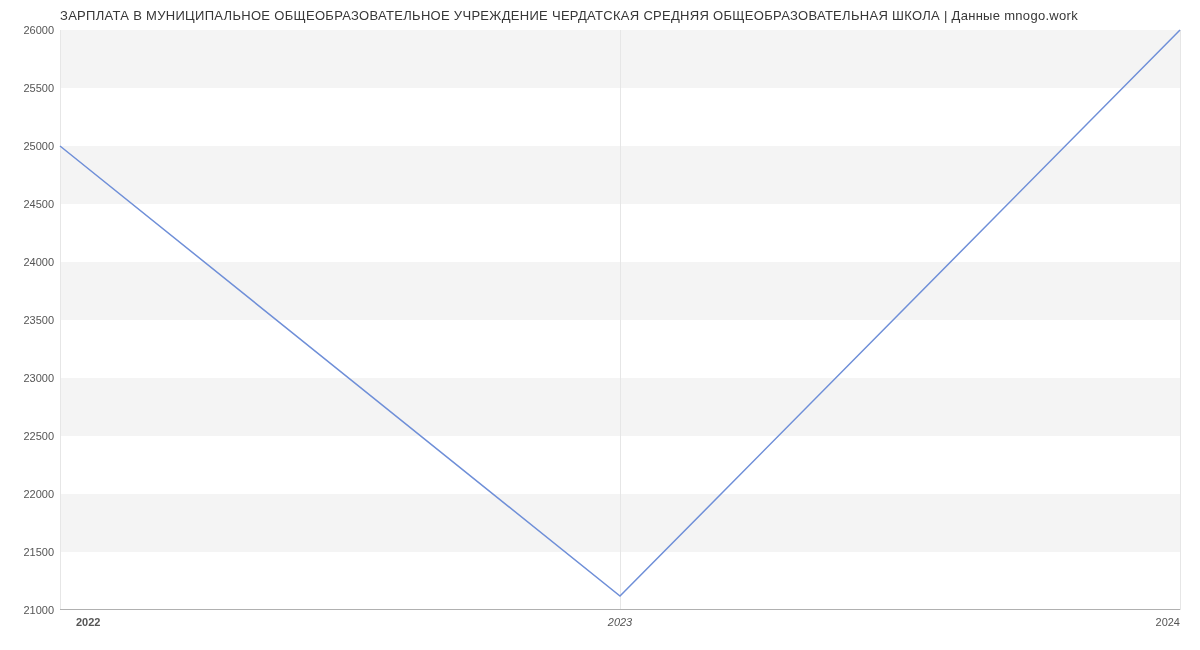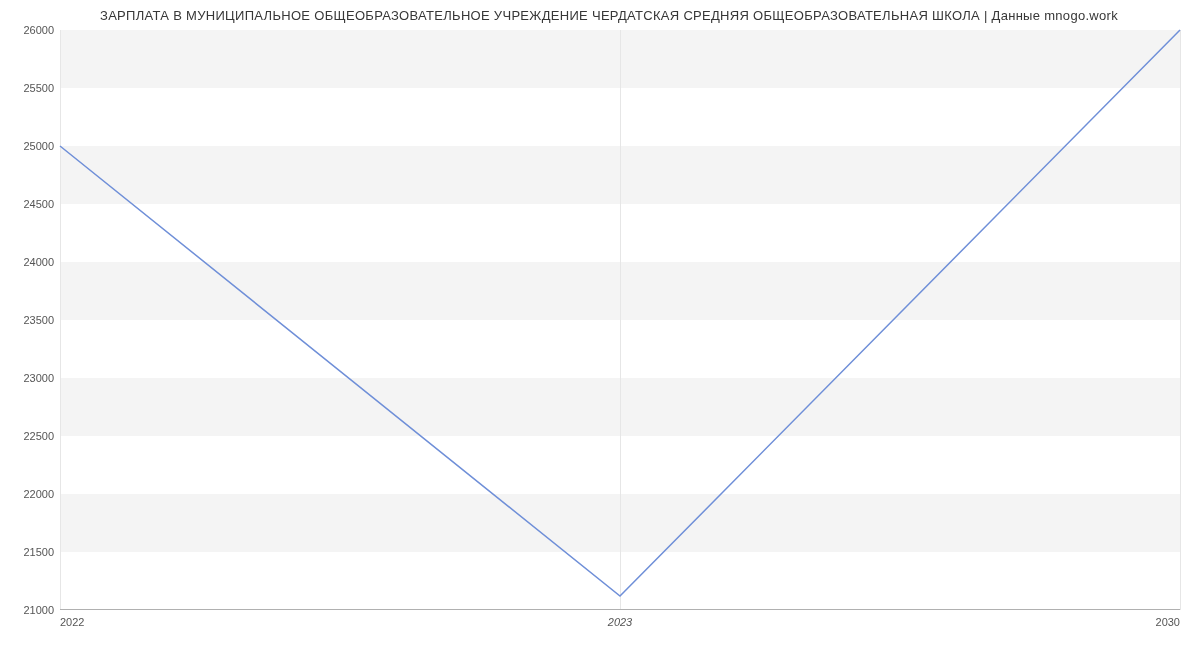--- a/index.html
+++ b/index.html
@@ -12,21 +12,20 @@
     }
     .title {
       position: absolute;
       top: 8px;
       left: 60px;
       right: 40px;
       font-size: 13px;
       color: #373737;
       letter-spacing: 0.3px;
       white-space: nowrap;
-      margin-left: 40px;
     }
     .plot-area {
       position: absolute;
       left: 60px;
       top: 30px;
       width: 1120px;
       height: 580px;
     }
     .grid-band {
       position: absolute;
@@ -113,18 +112,18 @@
       <div class="y-tick-label" style="top: 406px;">22500</div>
       <div class="y-tick-label" style="top: 348px;">23000</div>
       <div class="y-tick-label" style="top: 290px;">23500</div>
       <div class="y-tick-label" style="top: 232px;">24000</div>
       <div class="y-tick-label" style="top: 174px;">24500</div>
       <div class="y-tick-label" style="top: 116px;">25000</div>
       <div class="y-tick-label" style="top: 58px;">25500</div>
       <div class="y-tick-label" style="top: 0px;">26000</div>
     </div>
   <div id="xticks">
-      <div class="x-tick-label" style="left: 0px; transform: translateX(0px);">2022</div>
+      <div class="x-tick-label" style="left: 16px; transform: translateX(0px); font-weight: bold;">2022</div>
       <div class="x-tick-label" style="left: 560px; font-style: italic;">2023</div>
-      <div class="x-tick-label" style="left: 1120px; transform: translateX(-100%);">2030</div>
+      <div class="x-tick-label" style="left: 1120px; transform: translateX(-100%);">2024</div>
     </div>
 
 </div>
 
 </body></html>

